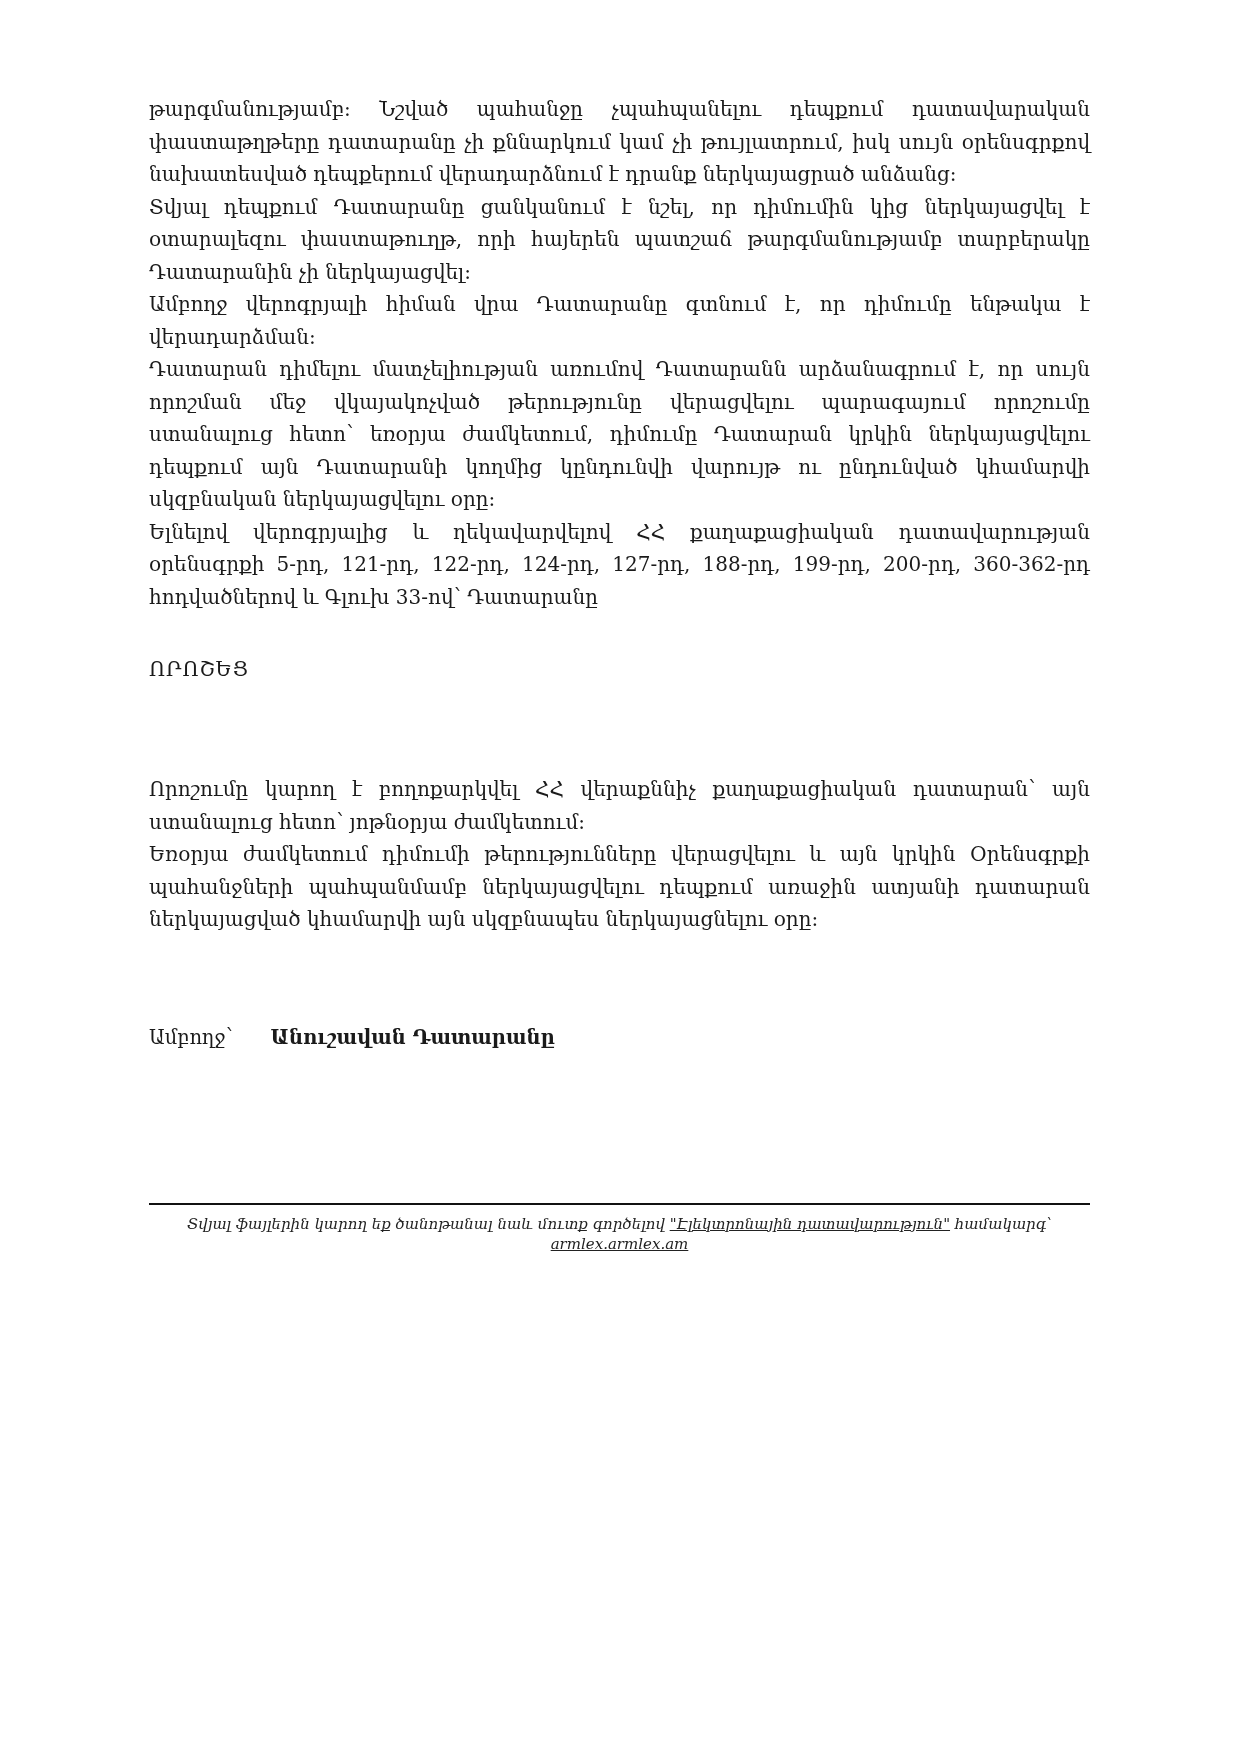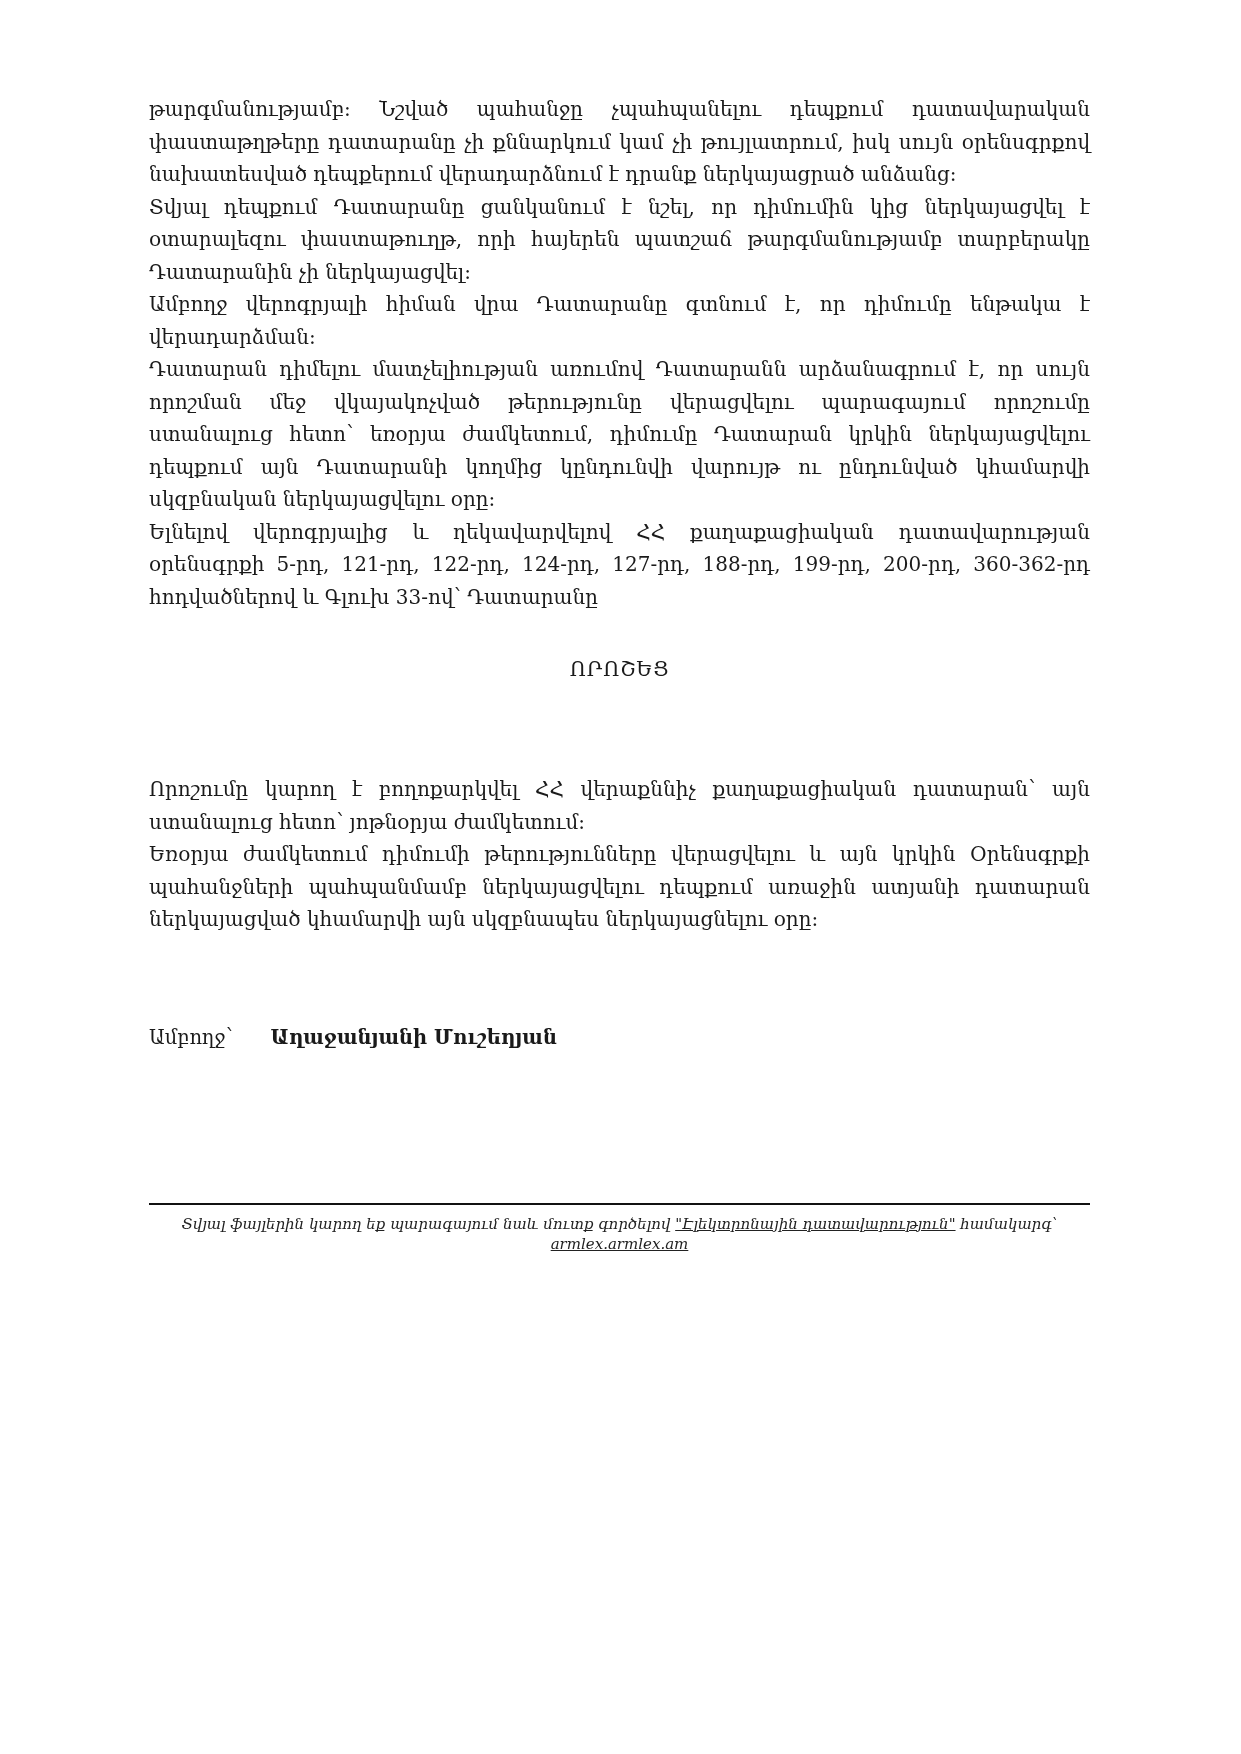--- a/index.html
+++ b/index.html
@@ -1,21 +1,21 @@
 <!DOCTYPE html>
 <html><head>
 <meta charset="utf-8">
 <style>
   html, body { margin: 0; padding: 0; background: #ffffff; }
   body { width: 1241px; height: 1754px; position: relative; overflow: hidden;
          font-family: "DejaVu Serif", "Liberation Serif", serif; color: #1a1a1a; }
   .page { position: absolute; left: 149px; top: 93px; width: 941px; }
   .p { font-size: 20px; line-height: 32.5px; text-align: justify; margin: 0;
        text-align-last: left; }
-  .heading { text-align: center; font-size: 20px; letter-spacing: 1px; margin: 0; }
+  .heading { text-align: left; font-size: 20px; letter-spacing: 1px; margin: 0; }
   .sig { font-size: 19.5px; line-height: 32px; }
   .sig .name { font-weight: bold; margin-left: 38px; }
   .rule { position: absolute; left: 149px; width: 941px; top: 1203px; border-top: 2px solid #111; }
   .footer { position: absolute; left: 149px; width: 941px; top: 1214px; text-align: center;
             font-style: italic; font-size: 15px; line-height: 20px; color: #222; }
   .footer a { color: #222; text-decoration: underline; }
 </style>
 </head>
 <body>
 
@@ -30,22 +30,22 @@
   <p class="heading">ՈՐՈՇԵՑ</p>
   <div style="height:42px"></div>
 
 
   <div style="height:50px"></div>
   <p class="p">Որոշումը կարող է բողոքարկվել ՀՀ վերաքննիչ քաղաքացիական դատարան՝ այն ստանալուց հետո՝ յոթնօրյա ժամկետում:</p>
   <p class="p">Եռօրյա ժամկետում դիմումի թերությունները վերացվելու և այն կրկին Օրենսգրքի պահանջների պահպանմամբ ներկայացվելու դեպքում առաջին ատյանի դատարան ներկայացված կհամարվի այն սկզբնապես ներկայացնելու օրը:</p>
 
   <div style="height:86px"></div>
   <div class="sig">
-    <span>Ամբողջ՝</span><span class="name">Աղաջանյանի Մուշեղյան</span>
+    <span>Ամբողջ՝</span><span class="name">Անուշավան Դատարանը</span>
   </div>
 </div>
 
 <div class="rule"></div>
 
 <div class="footer">
-  <span>Տվյալ ֆայլերին կարող եք պարագայում նաև մուտք գործելով </span><a>"Էլեկտրոնային դատավարություն"</a><span> համակարգ՝</span><br>
+  <span>Տվյալ ֆայլերին կարող եք ծանոթանալ նաև մուտք գործելով </span><a>"Էլեկտրոնային դատավարություն"</a><span> համակարգ՝</span><br>
   <a>armlex.armlex.am</a>
 </div>
 
 </body></html>

